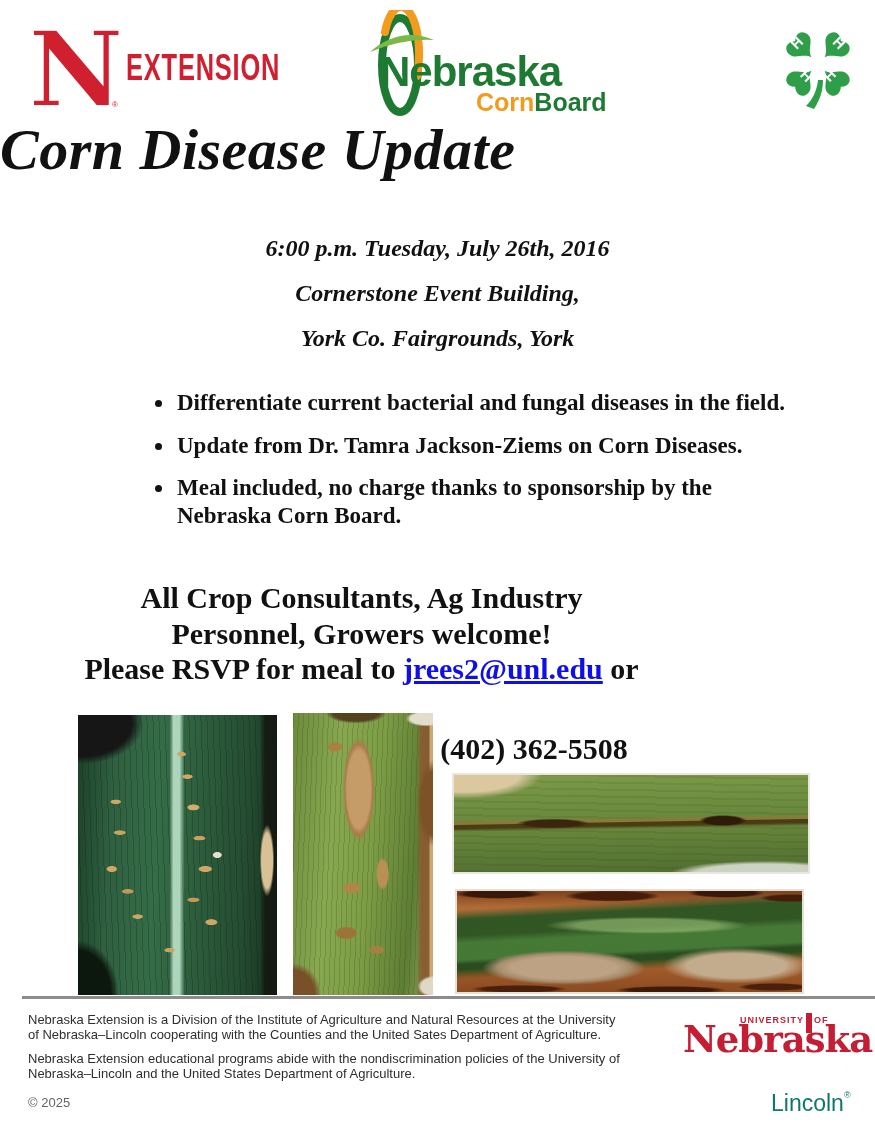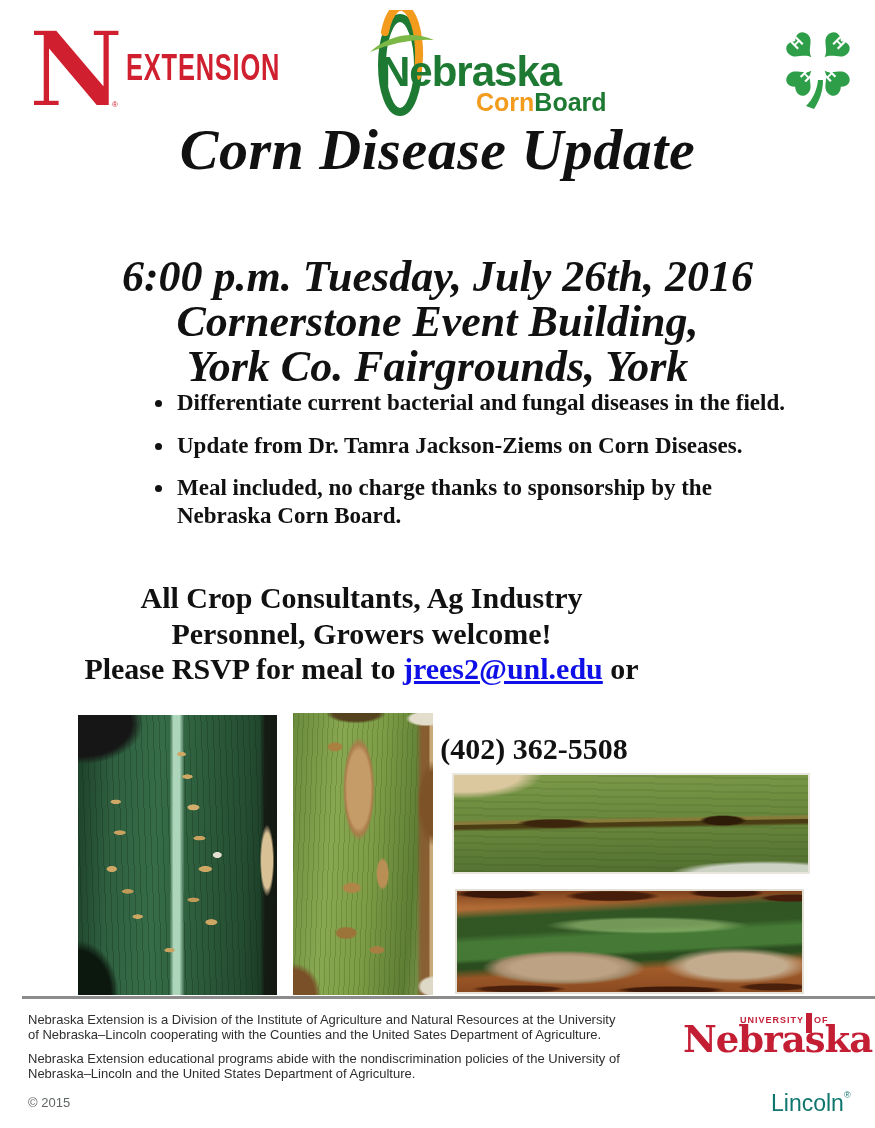--- a/index.html
+++ b/index.html
@@ -12,24 +12,24 @@
   .ext-reg{position:absolute;left:84px;top:74px;font-size:8px;color:#d0202f;font-family:"Liberation Sans",sans-serif;}
   .ext-word{position:absolute;left:98px;top:20px;color:#d0202f;font-family:"Liberation Sans",sans-serif;
             font-weight:bold;font-size:31px;letter-spacing:1px;transform:scale(0.82,1.22);transform-origin:left top;}
   .cornboard{position:absolute;left:358px;top:10px;}
   .cb-name{font-family:"Liberation Sans",sans-serif;font-weight:bold;font-size:42px;fill:#1e7a33;letter-spacing:-1px;}
   .cb-sub{font-family:"Liberation Sans",sans-serif;font-weight:bold;font-size:25px;}
   .clover{position:absolute;left:772px;top:20px;}
   .clover text{font-family:"Liberation Sans",sans-serif;font-weight:bold;font-size:17px;fill:#ffffff;}
 
   
-  .title{position:absolute;left:0;top:116px;width:875px;margin:0;text-align:center;
+  .title{position:absolute;left:0;top:116px;width:875px;margin:0;text-align:left;
          font-size:58px;font-weight:bold;font-style:italic;letter-spacing:0.5px;color:#111;}
   .event{position:absolute;left:0;top:226px;width:875px;text-align:center;
-         font-size:44px;font-weight:bold;font-style:italic;line-height:45px;color:#111;margin-top:28px;}
+         font-size:24px;font-weight:bold;font-style:italic;line-height:45px;color:#111;}
 
   
   .bullets{position:absolute;left:128px;top:374px;width:648px;margin:0;padding:0 0 0 32px;
            font-size:23px;font-weight:bold;line-height:27.5px;color:#111;}
   .bullets li{margin:15px;padding-left:2px;}
 
   
   .invite{position:absolute;left:0;top:580px;width:723px;text-align:center;
           font-size:30px;font-weight:bold;line-height:35.5px;color:#111;}
   .invite .email{color:#0f0fe8;font-weight:bold;text-decoration:underline;}
@@ -183,21 +183,21 @@
 
   <div class="photo p1"></div>
   <div class="photo p2"></div>
   <div class="photo p3"></div>
   <div class="photo p4"></div>
 
   <div class="rule"></div>
   <div class="footer-text">
     <p>Nebraska Extension is a Division of the Institute of Agriculture and Natural Resources at the University of Nebraska–Lincoln cooperating with the Counties and the United Sates Department of Agriculture.</p>
     <p>Nebraska Extension educational programs abide with the nondiscrimination policies of the University of Nebraska–Lincoln and the United States Department of Agriculture.</p>
-    <p class="copy">© 2015</p>
+    <p class="copy">© 2025</p>
   </div>
 
   <div class="unl">
     <div class="unl-top"><span>UNIVERSITY</span><span class="pillar"></span><span>OF</span></div>
     <div class="unl-neb">Nebraska</div>
     <div class="unl-lin"><span>Lincoln</span><span class="unl-reg">®</span></div>
   </div>
 
 </div>
 

